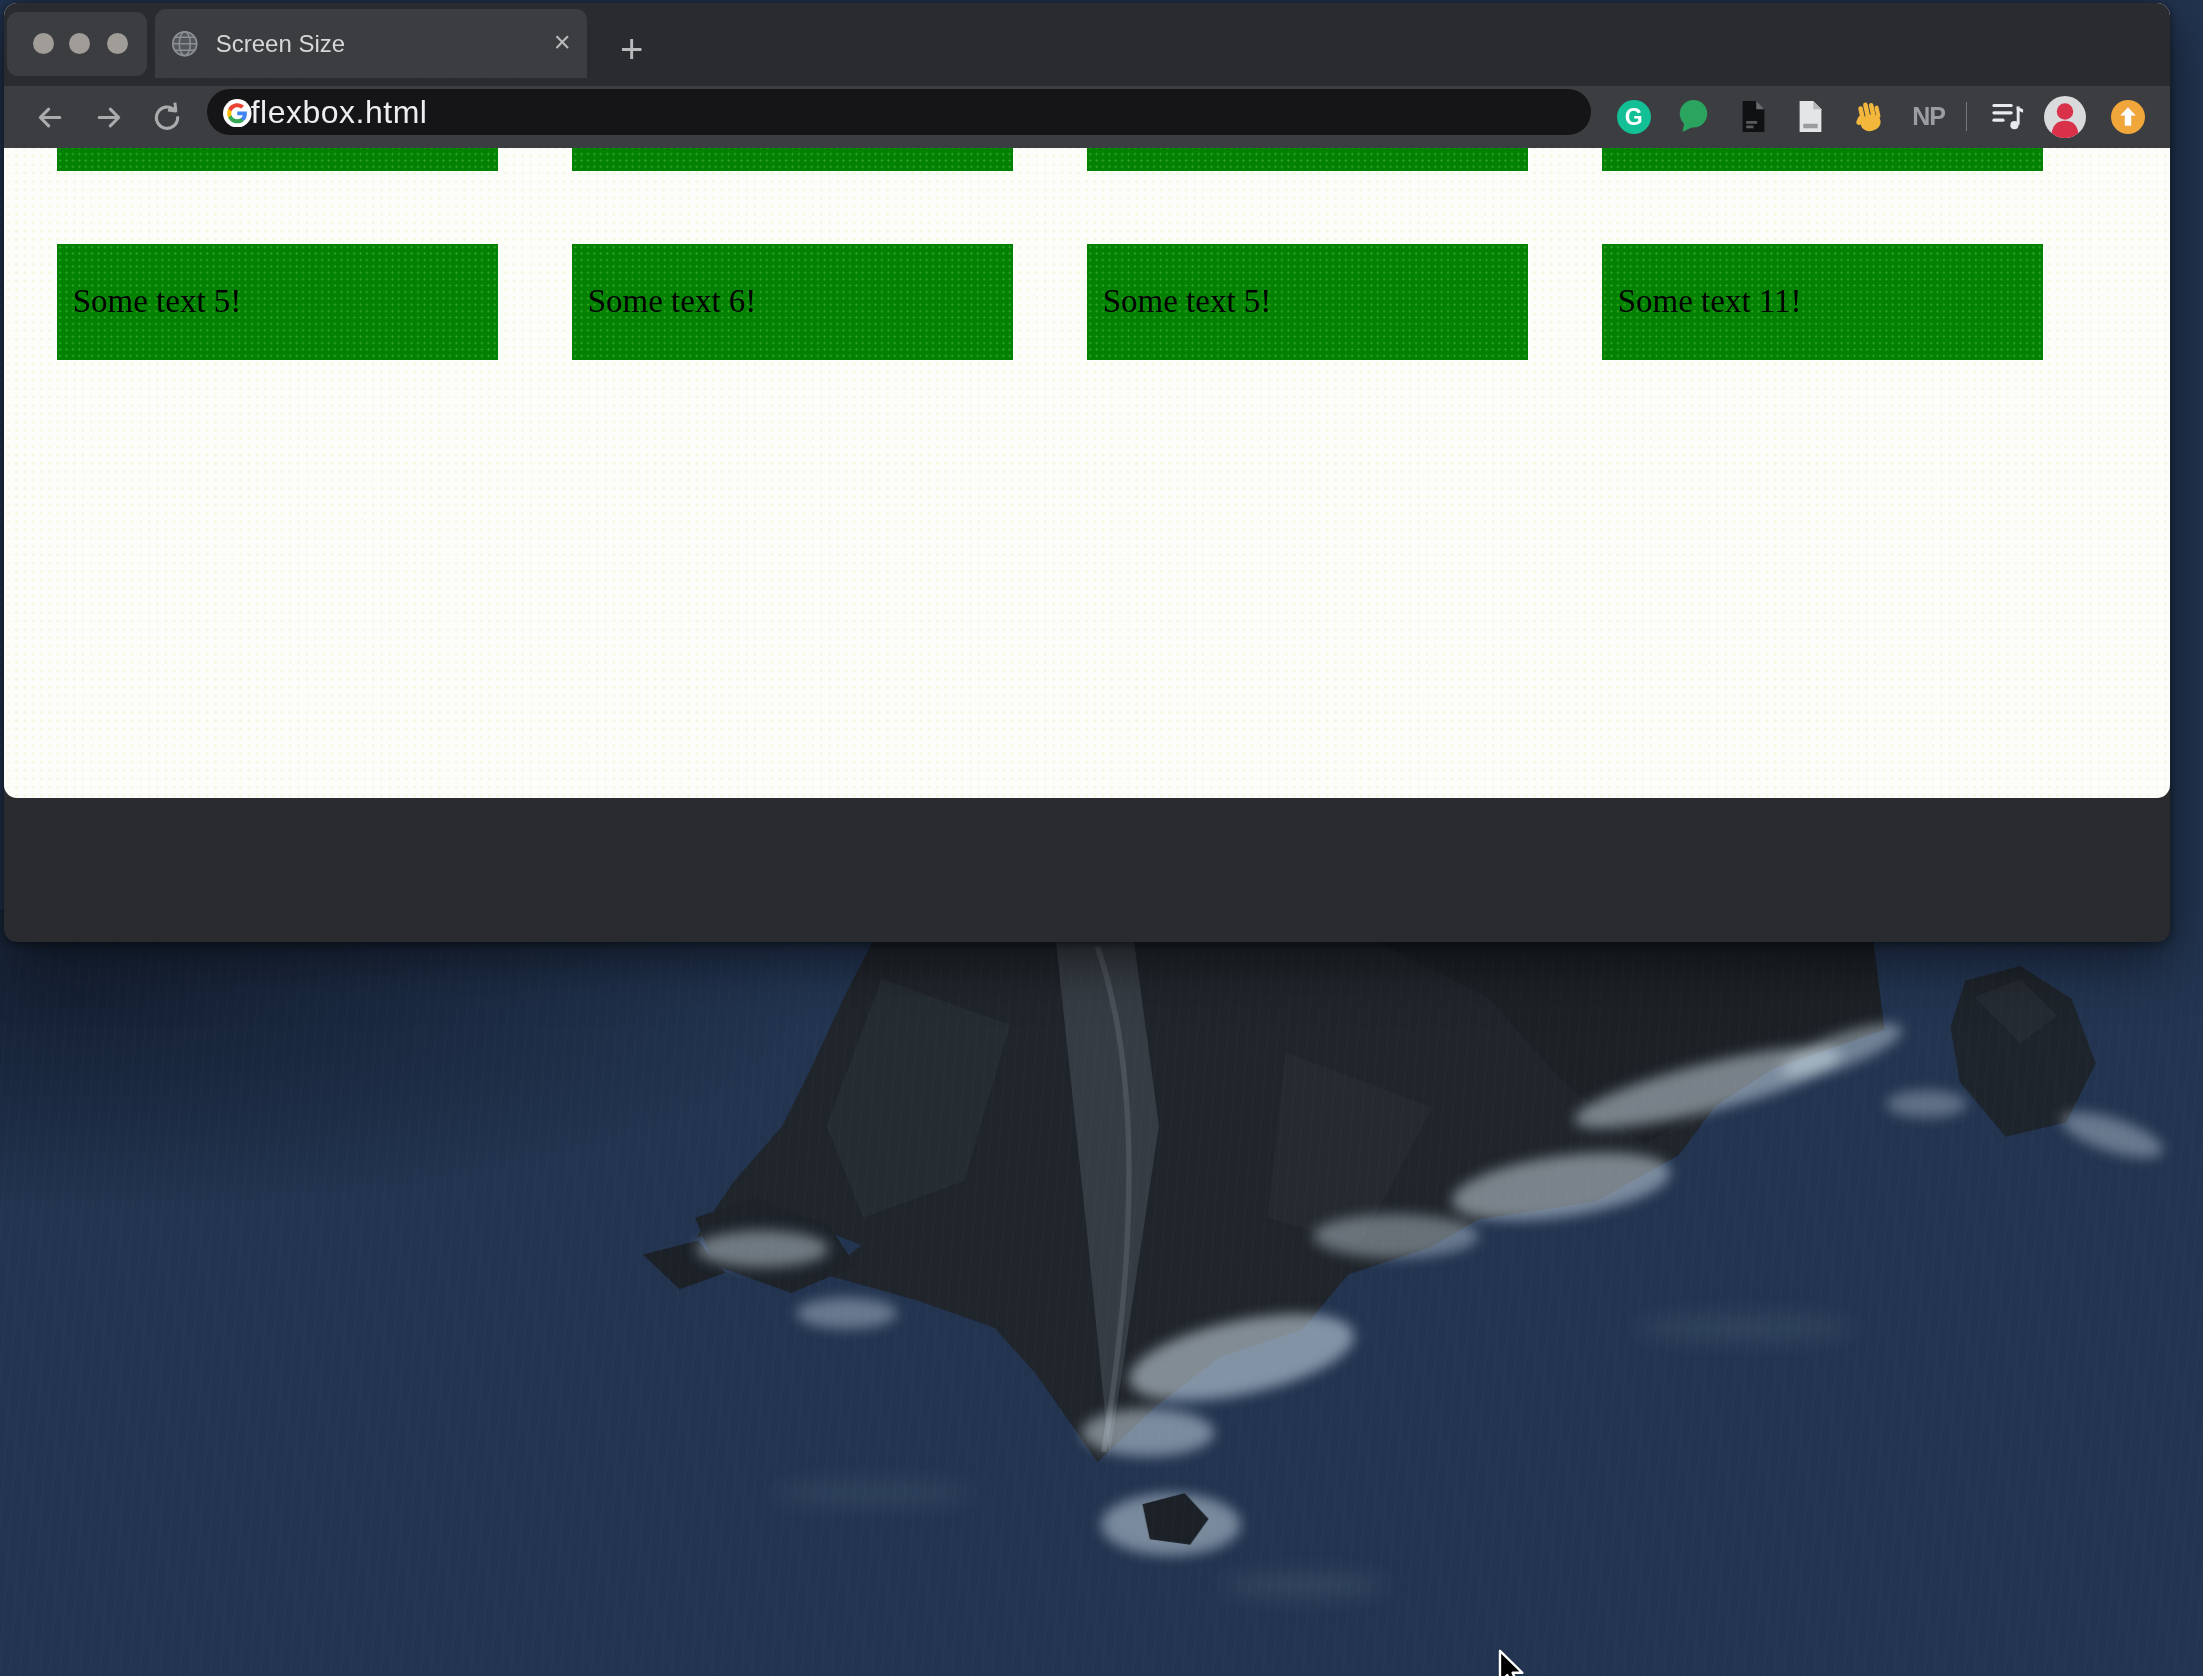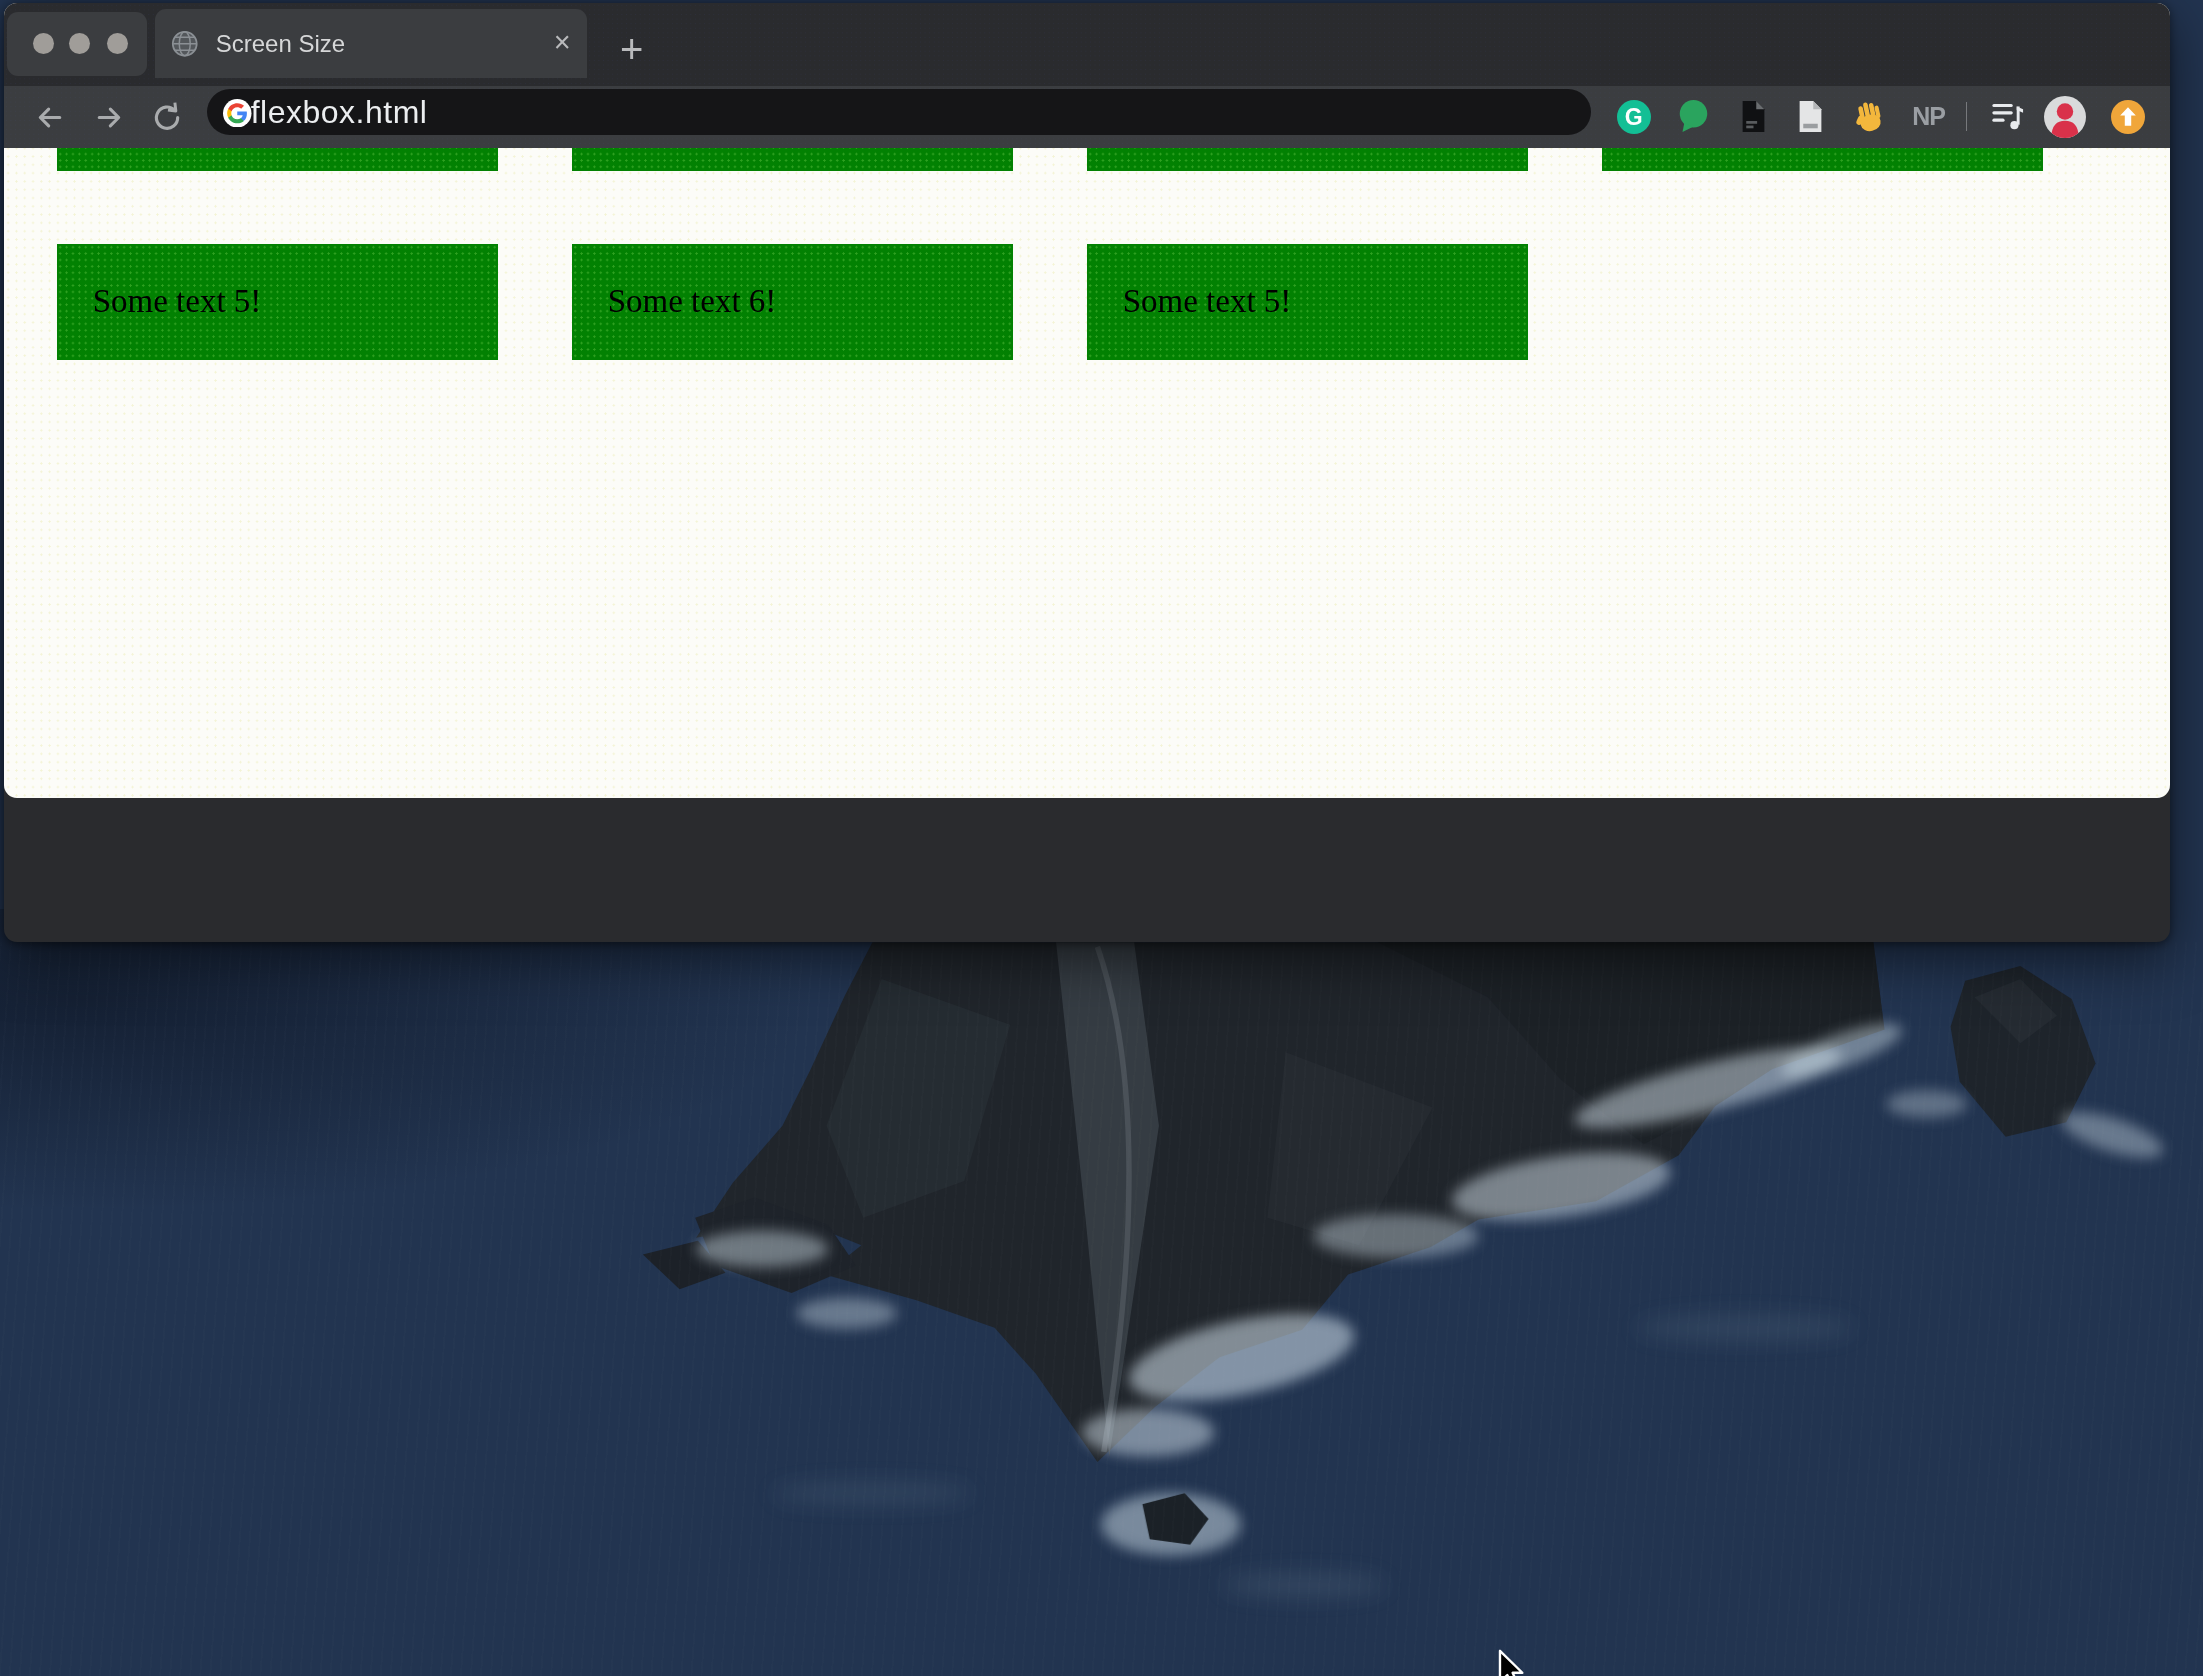--- a/index.html
+++ b/index.html
@@ -89,21 +89,21 @@
     border-radius:0 0 13px 13px;
     padding:52px 0 0 53px;box-sizing:border-box;
     display:flex;flex-wrap:wrap;align-content:flex-start;
   }
   .greenbox{
     width:441px;height:116px;margin:0 74px 73px 0;
     background:#028102;
     background-image:radial-gradient(rgba(130,220,90,.35) 1.1px,rgba(0,0,0,0) 1.1px);
     background-size:6.4px 6.4px;
     display:flex;align-items:center;
-    padding-left:36px;box-sizing:border-box;
+    padding-left:16px;box-sizing:border-box;
     font-family:"Liberation Serif",serif;font-size:33px;color:#000;
     white-space:nowrap;
   }
 
   svg{display:block;}
 </style>
 </head>
 <body>
 
 <div id="wallpaper" class="abs">
@@ -283,19 +283,20 @@
   </div>
 
   <div id="content">
     <div class="greenbox">Some text 1!</div>
     <div class="greenbox">Some text 2!</div>
     <div class="greenbox">Some text 3!</div>
     <div class="greenbox">Some text 4!</div>
     <div class="greenbox">Some text 5!</div>
     <div class="greenbox">Some text 6!</div>
     <div class="greenbox">Some text 5!</div>
+    <div class="greenbox">Some text 11!</div>
   </div>
 </div>
 
 <svg class="abs" style="left:1497px;top:1649px;" width="37" height="42" viewBox="0 0 40 46">
   <path d="M3 2 L3 36 L11 28.5 L17.2 42 L23 39.3 L16.8 26 L27.5 26 Z" fill="#000" stroke="#fff" stroke-width="2.6" stroke-linejoin="round"></path>
 </svg>
 
 
 </body></html>

